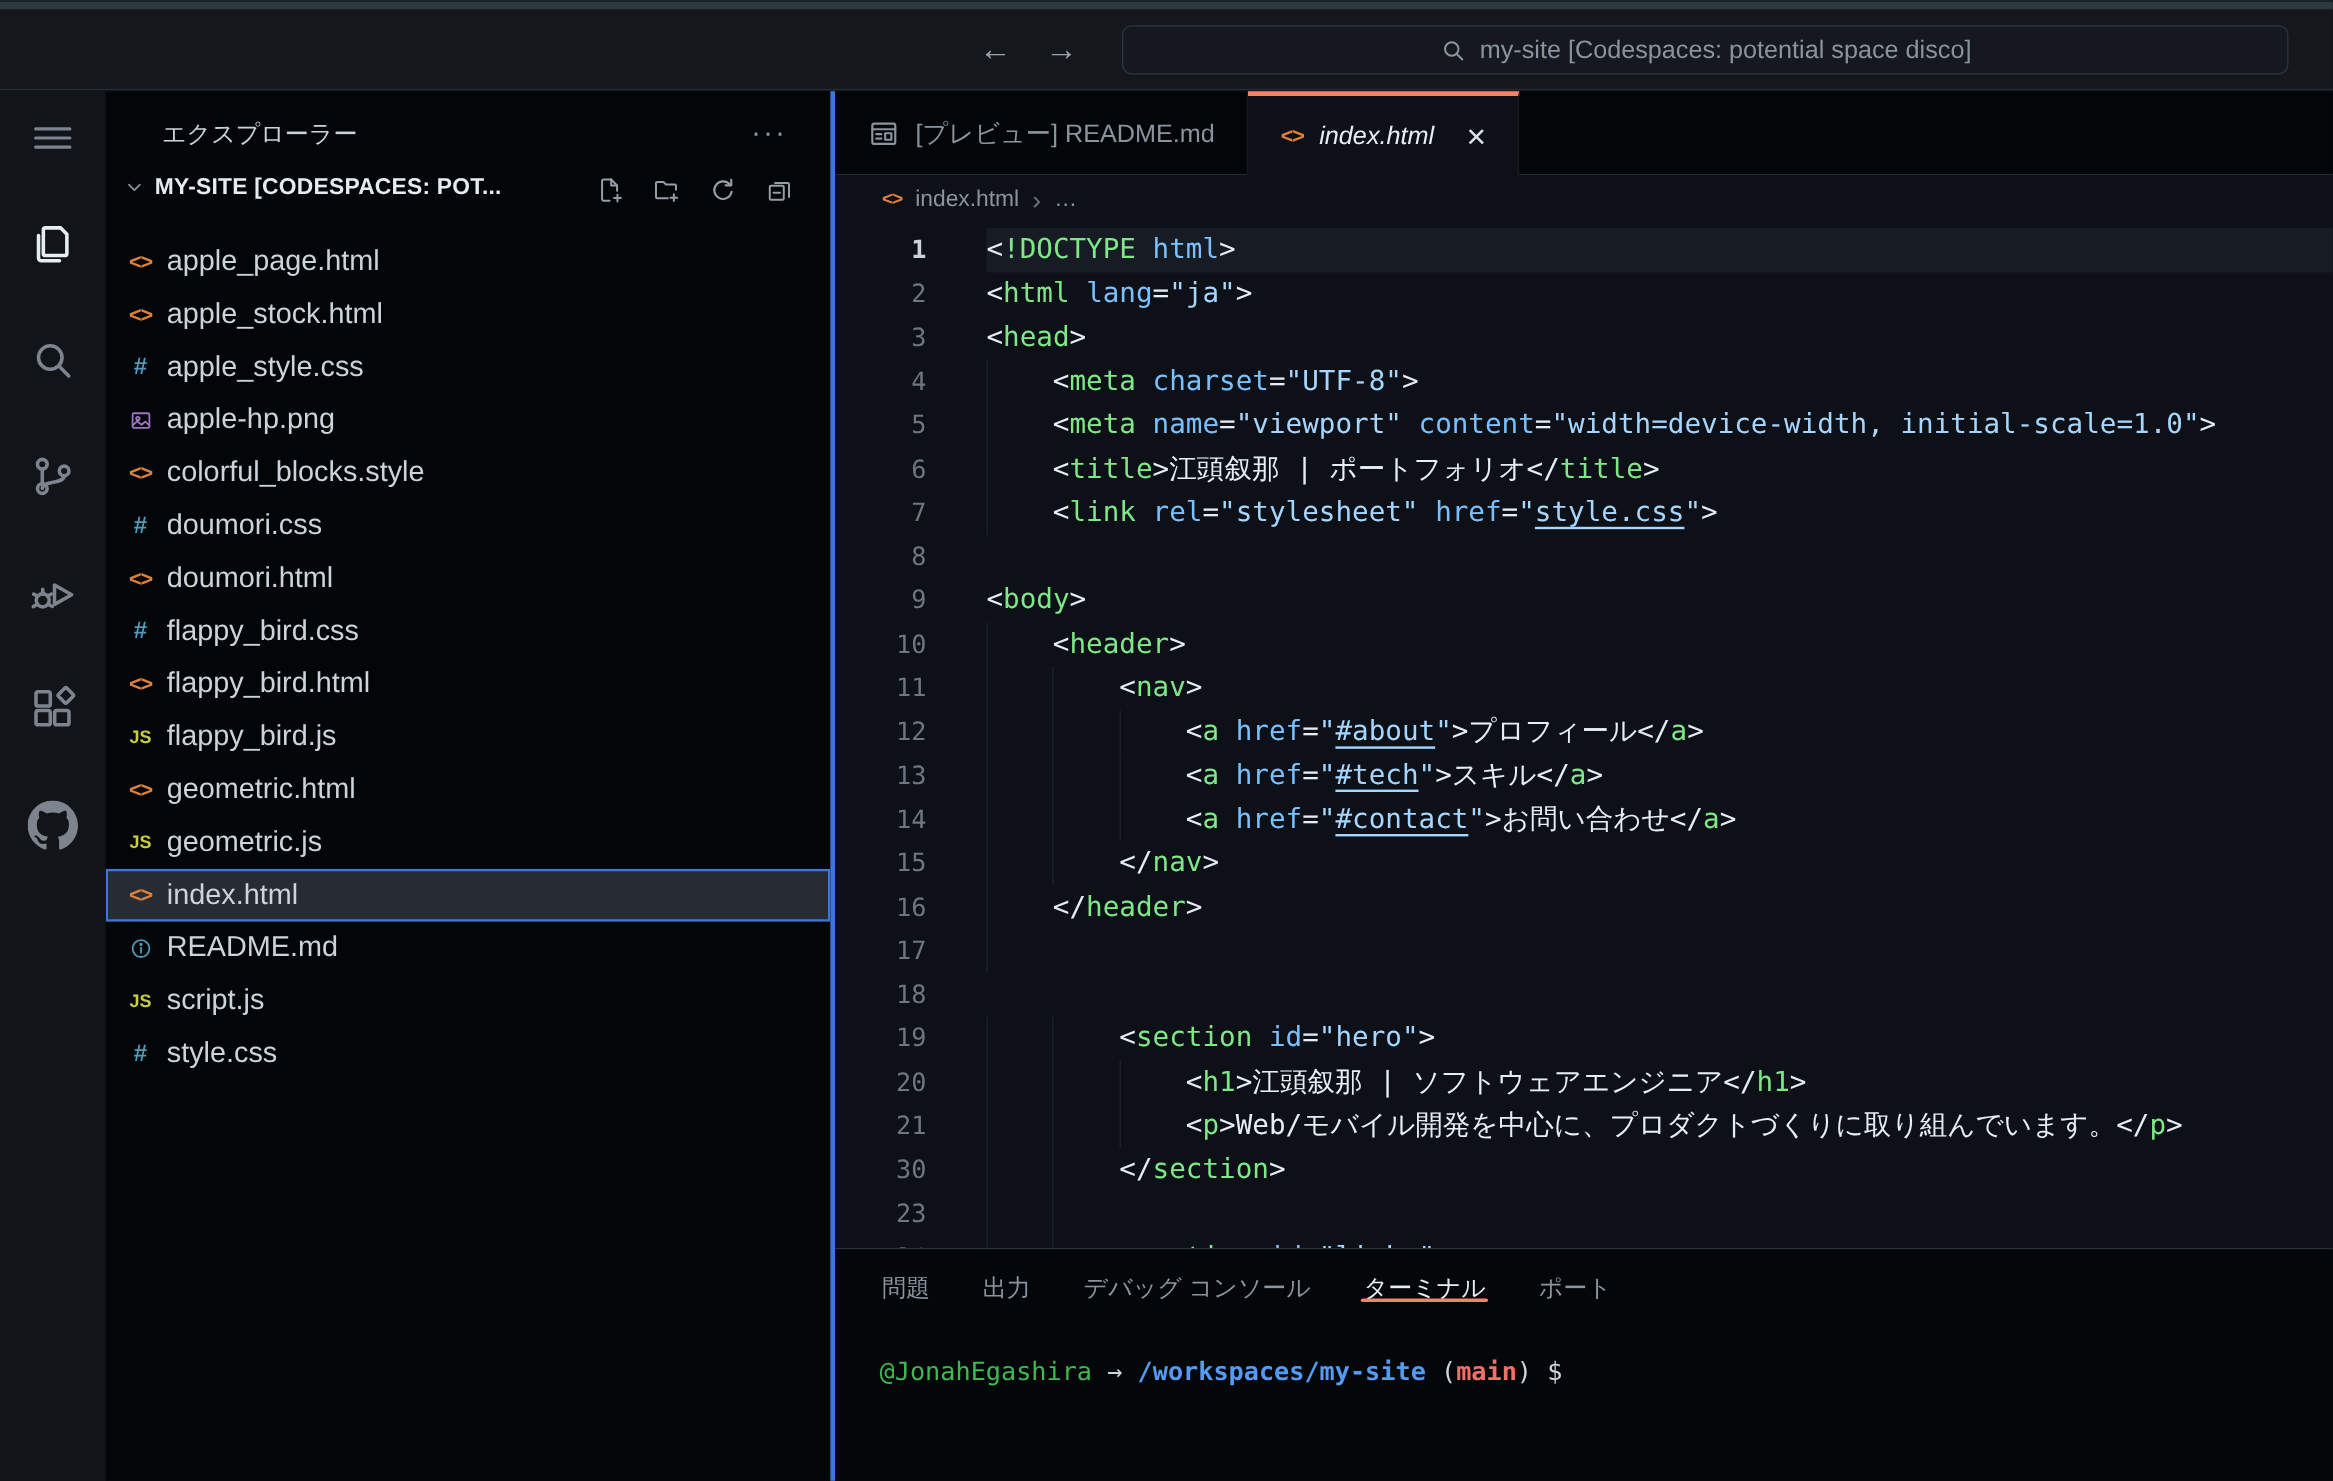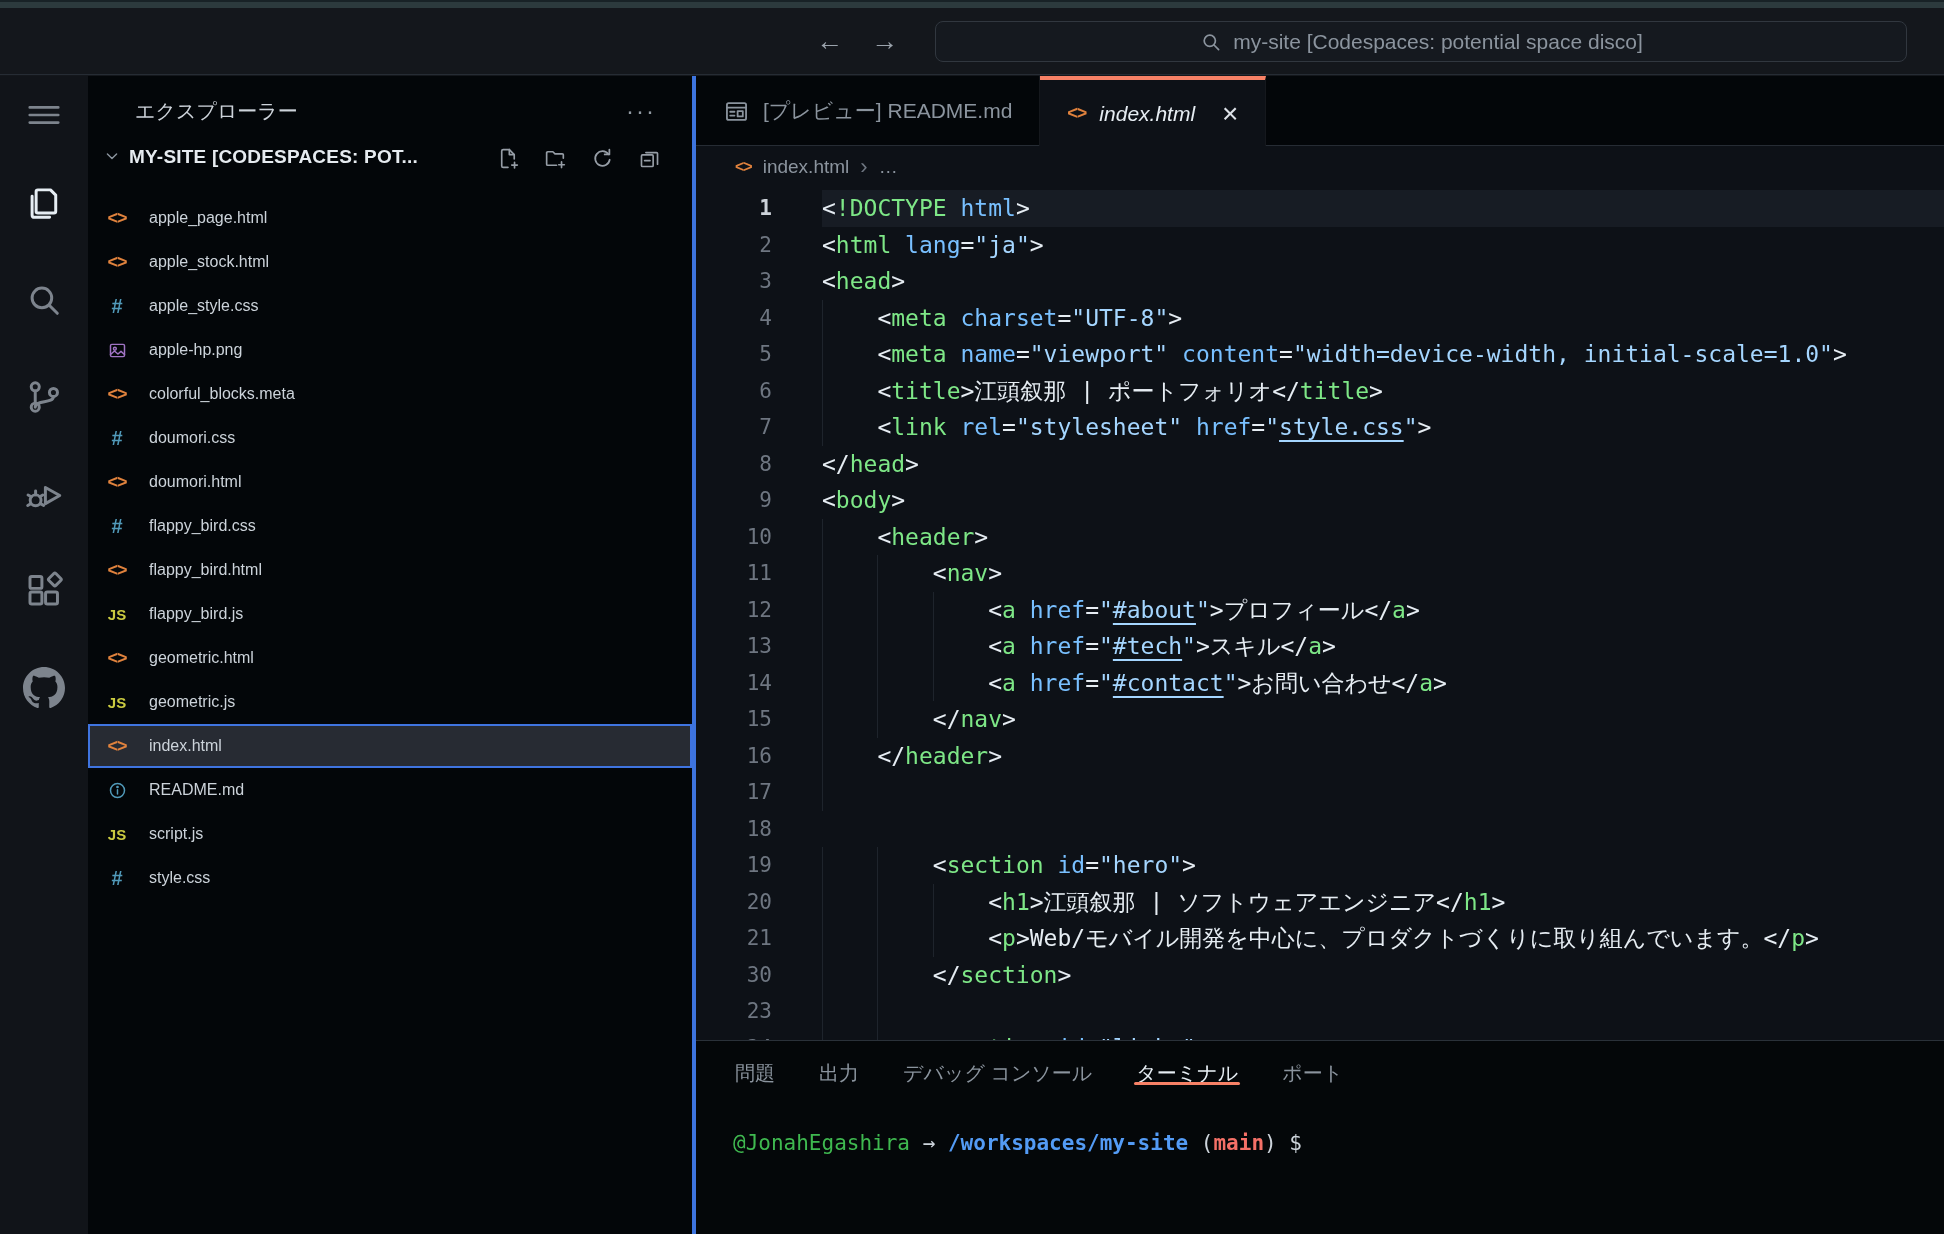--- a/index.html
+++ b/index.html
@@ -49,21 +49,21 @@
   .file-row{height:44px;display:flex;align-items:center;padding-left:14px;cursor:pointer;color:#ccd3da}
   .file-row.selected{background:var(--selbg);box-shadow:inset 0 0 0 2px var(--selb)}
   .fi{width:30px;display:flex;justify-content:center;align-items:center;flex:none}
   .fi svg{width:21px;height:21px}
   .fi.icon-image{color:var(--ic-image)}
   .fi.icon-info{color:var(--ic-info)}
   .txt-ic{font-weight:700;font-size:18px;font-style:normal}
   .ic-html{color:var(--ic-html);letter-spacing:-1px}
   .ic-css{color:var(--ic-css);font-size:20px}
   .ic-js{color:var(--ic-js);font-size:15px}
-  .fname{margin-left:17px;font-size:16px;white-space:nowrap}
+  .fname{margin-left:7px;font-size:24px;white-space:nowrap}
   
   .sash{width:4px;background:var(--sash);flex:none;cursor:col-resize}
   
   .editor-col{flex:1;display:flex;flex-direction:column;min-width:0}
   .tabstrip{height:70px;background:var(--tabstrip);border-bottom:1px solid var(--border);display:flex;flex:none}
   .tab{display:flex;align-items:center;gap:13px;padding:0 27px;font-size:21px;color:#8b949e;
        border-right:1px solid #15181d;cursor:pointer;height:70px}
   .tab .tab-ic{display:flex;align-items:center}
   .tab .tab-ic svg{width:27px;height:27px}
   .tab.active{background:var(--editor);color:#e6edf3;border-top:4px solid var(--accent);height:71px;font-style:italic}
@@ -262,21 +262,21 @@
                 <circle cx="9" cy="10" r="1.6"></circle>
                 <path d="M4 16.5l4.5-4 4 3.5 3.5-3 4 3.5"></path>
               </svg>
             </span>
             <span class="fname">apple-hp.png</span>
           </div>
           <div class="file-row">
             <span class="fi icon-html">
               <span class="txt-ic ic-html">&lt;&gt;</span>
             </span>
-            <span class="fname">colorful_blocks.meta</span>
+            <span class="fname">colorful_blocks.style</span>
           </div>
           <div class="file-row">
             <span class="fi icon-css">
               <span class="txt-ic ic-css">#</span>
             </span>
             <span class="fname">doumori.css</span>
           </div>
           <div class="file-row">
             <span class="fi icon-html">
               <span class="txt-ic ic-html">&lt;&gt;</span>
@@ -399,21 +399,20 @@
           <div class="line">
             <div class="gutter">6</div>
             <div class="line-content"><i class="guide" style="left: 0px;"></i><span class="tok-p">    </span><span class="tok-p">&lt;</span><span class="tok-g">title</span><span class="tok-p">&gt;</span><span class="tok-t">江頭叙那 | ポートフォリオ</span><span class="tok-p">&lt;/</span><span class="tok-g">title</span><span class="tok-p">&gt;</span></div>
           </div>
           <div class="line">
             <div class="gutter">7</div>
             <div class="line-content"><i class="guide" style="left: 0px;"></i><span class="tok-p">    </span><span class="tok-p">&lt;</span><span class="tok-g">link</span><span class="tok-p"> </span><span class="tok-b">rel</span><span class="tok-p">=</span><span class="tok-v">"stylesheet"</span><span class="tok-p"> </span><span class="tok-b">href</span><span class="tok-p">=</span><span class="tok-v">"</span><span class="tok-l">style.css</span><span class="tok-v">"</span><span class="tok-p">&gt;</span></div>
           </div>
           <div class="line">
             <div class="gutter">8</div>
-            <div class="line-content"><span class="tok-p">&lt;/</span><span class="tok-g">head</span><span class="tok-p">&gt;</span></div>
           </div>
           <div class="line">
             <div class="gutter">9</div>
             <div class="line-content"><span class="tok-p">&lt;</span><span class="tok-g">body</span><span class="tok-p">&gt;</span></div>
           </div>
           <div class="line">
             <div class="gutter">10</div>
             <div class="line-content"><i class="guide" style="left: 0px;"></i><span class="tok-p">    </span><span class="tok-p">&lt;</span><span class="tok-g">header</span><span class="tok-p">&gt;</span></div>
           </div>
           <div class="line">

